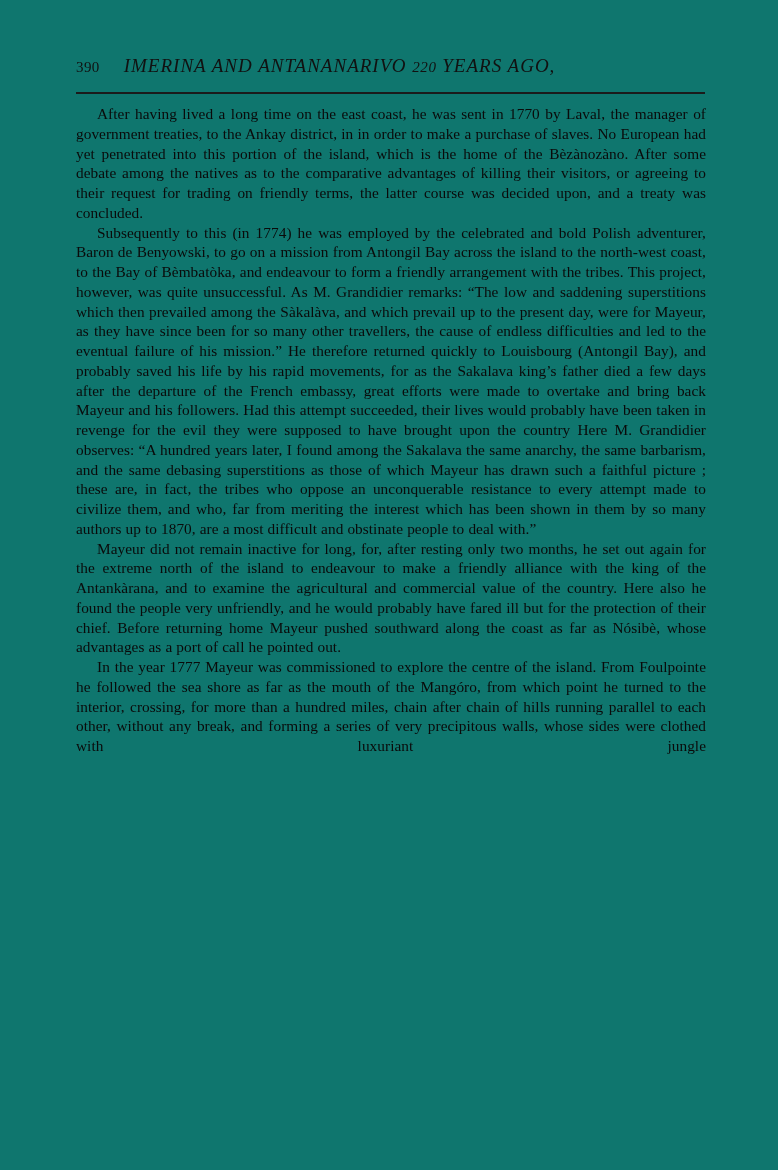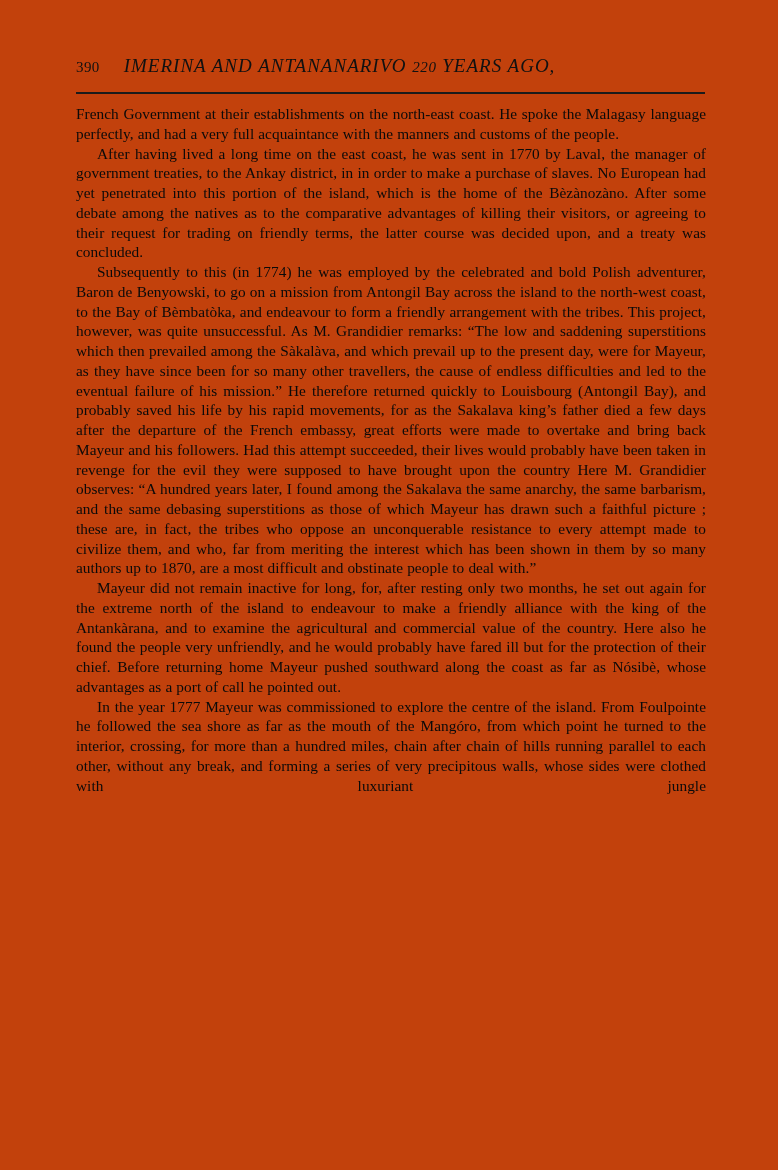--- a/index.html
+++ b/index.html
@@ -14,21 +14,21 @@
     overflow: hidden;
     font-family: "Liberation Serif", "DejaVu Serif", serif;
     color: #000000;
     -webkit-font-smoothing: none;
   }
 
   .page {
     position: relative;
     width: 778px;
     height: 1170px;
-    background: #c2410c;
+    background: #0f766e;
     box-sizing: border-box;
   }
 
   
   .running-head {
     position: absolute;
     left: 76px;
     top: 55px;
     width: 630px;
     height: 26px;
@@ -99,20 +99,19 @@
   <div class="running-head">
     <span class="folio">390</span>
     <span class="head-title">
       <span>IMERINA AND ANTANANARIVO</span><span>&nbsp;</span><span class="num">220</span><span>&nbsp;</span><span>YEARS AGO,</span>
     </span>
   </div>
 
   <div class="head-rule"></div>
 
   <div class="body-text">
-    <p class="first">French Government at their establishments on the north-east coast. He spoke the Malagasy language perfectly, and had a very full acquaintance with the manners and customs of the people.</p>
     <p>After having lived a long time on the east coast, he was sent in 1770 by Laval, the manager of government treaties, to the Ankay district, in in order to make a purchase of slaves. No European had yet penetrated into this portion of the island, which is the home of the Bèzànozàno. After some debate among the natives as to the comparative advantages of killing their visitors, or agreeing to their request for trading on friendly terms, the latter course was decided upon, and a treaty was concluded.</p>
     <p>Subsequently to this (in 1774) he was employed by the celebrated and bold Polish adventurer, Baron de Benyowski, to go on a mission from Antongil Bay across the island to the north-west coast, to the Bay of Bèmbatòka, and endeavour to form a friendly arrangement with the tribes. This project, however, was quite unsuccessful. As M. Grandidier remarks: “The low and saddening superstitions which then prevailed among the Sàkalàva, and which prevail up to the present day, were for Mayeur, as they have since been for so many other travellers, the cause of endless difficulties and led to the eventual failure of his mission.” He therefore returned quickly to Louisbourg (Antongil Bay), and probably saved his life by his rapid movements, for as the Sakalava king’s father died a few days after the departure of the French embassy, great efforts were made to overtake and bring back Mayeur and his followers. Had this attempt succeeded, their lives would probably have been taken in revenge for the evil they were supposed to have brought upon the country Here M. Grandidier observes: “A hundred years later, I found among the Sakalava the same anarchy, the same barbarism, and the same debasing superstitions as those of which Mayeur has drawn such a faithful picture ; these are, in fact, the tribes who oppose an unconquerable resistance to every attempt made to civilize them, and who, far from meriting the interest which has been shown in them by so many authors up to 1870, are a most difficult and obstinate people to deal with.”</p>
     <p>Mayeur did not remain inactive for long, for, after resting only two months, he set out again for the extreme north of the island to endeavour to make a friendly alliance with the king of the Antankàrana, and to examine the agricultural and commercial value of the country. Here also he found the people very unfriendly, and he would probably have fared ill but for the protection of their chief. Before returning home Mayeur pushed southward along the coast as far as Nósibè, whose advantages as a port of call he pointed out.</p>
     <p>In the year 1777 Mayeur was commissioned to explore the centre of the island. From Foulpointe he followed the sea shore as far as the mouth of the Mangóro, from which point he turned to the interior, crossing, for more than a hundred miles, chain after chain of hills running parallel to each other, without any break, and forming a series of very precipitous walls, whose sides were clothed with luxuriant jungle</p>
   </div>
 
 </div>
 
 </body></html>

